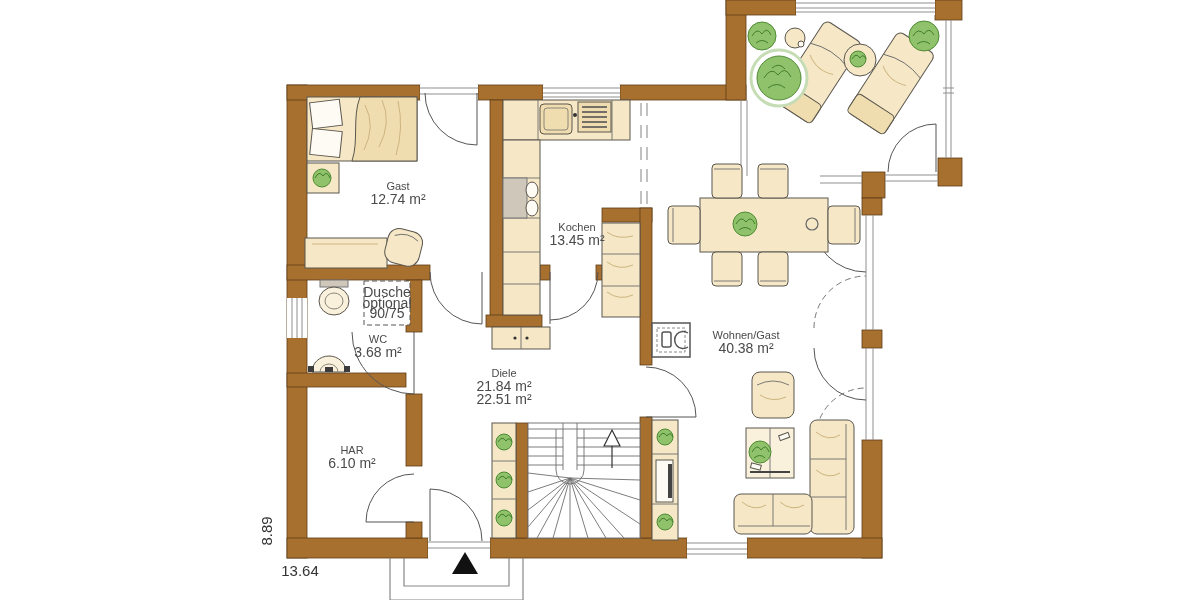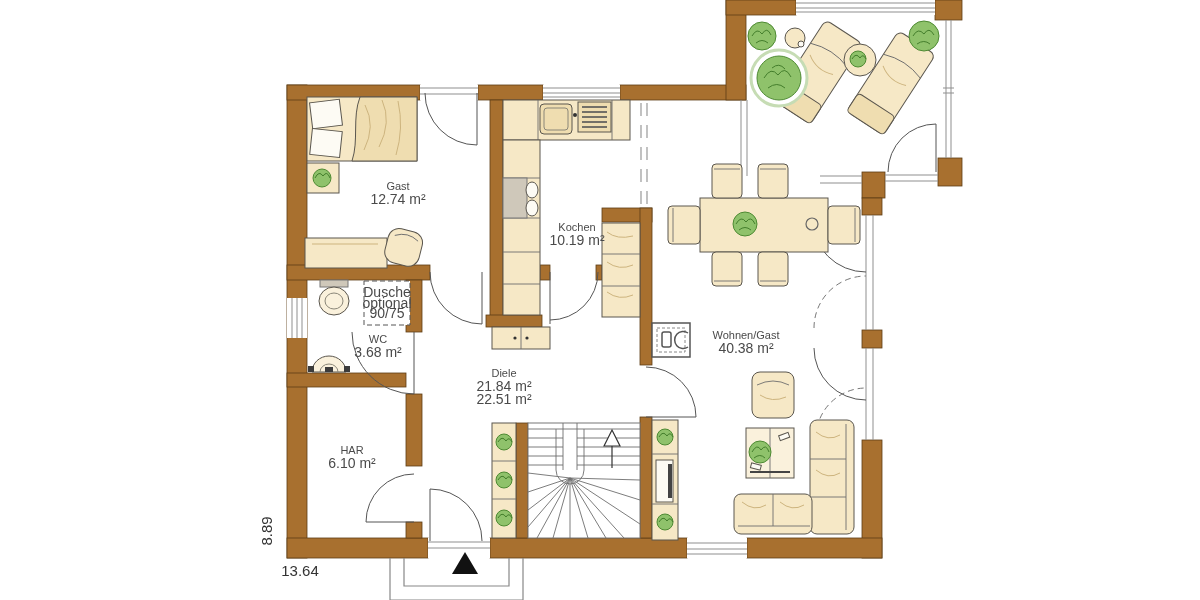--- a/index.html
+++ b/index.html
@@ -411,21 +411,21 @@
   </g>
 </svg>
 
   
   <div class="lbl" style="left:398px;top:193px">
     <div>Gast</div>
     <div class="area">12.74 m²</div>
   </div>
   <div class="lbl" style="left:577px;top:234px">
     <div>Kochen</div>
-    <div class="area">10.19 m²</div>
+    <div class="area">13.45 m²</div>
   </div>
   <div class="lbl" style="left:378px;top:346px">
     <div>WC</div>
     <div class="area">3.68 m²</div>
   </div>
   <div class="lbl" style="left:352px;top:457px">
     <div>HAR</div>
     <div class="area">6.10 m²</div>
   </div>
   <div class="lbl" style="left:504px;top:386px">

